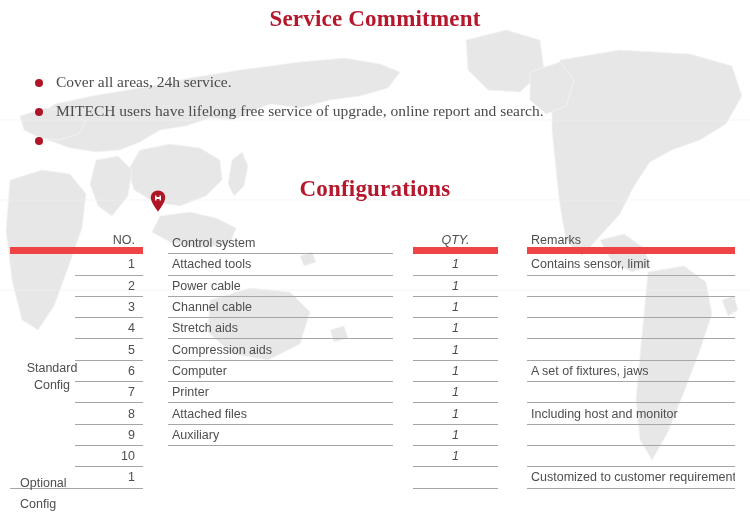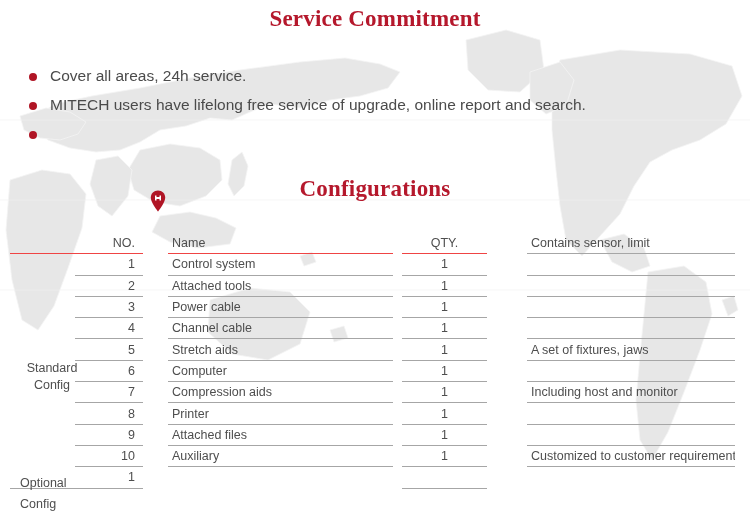--- a/index.html
+++ b/index.html
@@ -31,21 +31,21 @@
     color: #b5182c;
     font-size: 23px;
     letter-spacing: .2px;
   }
   #title-service { position: absolute; left: 0; right: 0; top: 6px; }
   #title-config  { position: absolute; left: 0; right: 0; top: 176px; }
 
   
   #commit-list {
     position: absolute; left: 14px; top: 54px; right: 10px;
-    list-style: none; margin: 12px; padding: 0;
+    list-style: none; margin: 18px; padding: 0; font-family: Liberation Serif, serif;
   }
   #commit-list li {
     position: relative;
     padding-left: 24px;
     margin: 0 0 9px 0;
     font-size: 15.5px;
     color: #4b4b4b;
     line-height: 20px;
     white-space: nowrap;
   }
@@ -61,32 +61,32 @@
   
   #config-table {
     position: absolute; left: 0; top: 233px;
     width: 750px; height: 268px;
     font-size: 12.5px;
     color: #4e4e4e;
   }
   .col { position: absolute; top: 0; }
   .col-no      { left: 10px;  width: 133px; }
   .col-name    { left: 168px; width: 225px; }
-  .col-qty     { left: 402px; width: 85px;  }
+  .col-qty     { left: 413px; width: 85px; font-style: italic;  }
   .col-remarks { left: 527px; width: 208px; }
 
   .cell {
     height: 21.3px;
     display: flex;
     align-items: center;
     border-bottom: 1px solid #a6a6a6;
     white-space: nowrap;
     overflow: hidden;
   }
-  .cell.hdr { border-bottom: 1px solid #ef4444; }
+  .cell.hdr { border-bottom: 7px solid #ef4444; }
 
   
   .col-no .cell { justify-content: flex-end; padding-right: 8px; }
   .col-no .cell.inset { margin-left: 65px; width: 68px; }
   .col-qty .cell { justify-content: center; }
   .col-name .cell, .col-remarks .cell { padding-left: 4px; }
 
   
   #group-standard {
     position: absolute;
@@ -199,28 +199,27 @@
       <div class="cell">1</div>
 
       <div id="group-standard">
         <div>Standard</div>
         <div>Config</div>
       </div>
       <div id="group-optional">Optional Config</div>
     </div>
 
     <div class="col col-name">
-      <div class="cell hdr">Name</div>
       <div class="cell">Control system</div>
       <div class="cell">Attached tools</div>
       <div class="cell">Power cable</div>
       <div class="cell">Channel cable</div>
       <div class="cell">Stretch aids</div>
+      <div class="cell">Compression aids</div>
       <div class="cell">Computer</div>
-      <div class="cell">Compression aids</div>
       <div class="cell">Printer</div>
       <div class="cell">Attached files</div>
       <div class="cell">Auxiliary</div>
     </div>
 
     <div class="col col-qty">
       <div class="cell hdr">QTY.</div>
       <div class="cell">1</div>
       <div class="cell">1</div>
       <div class="cell">1</div>
@@ -228,20 +227,21 @@
       <div class="cell">1</div>
       <div class="cell">1</div>
       <div class="cell">1</div>
       <div class="cell">1</div>
       <div class="cell">1</div>
       <div class="cell">1</div>
       <div class="cell"></div>
     </div>
 
     <div class="col col-remarks">
+      <div class="cell hdr">Remarks</div>
       <div class="cell">Contains sensor, limit</div>
       <div class="cell"></div>
       <div class="cell"></div>
       <div class="cell"></div>
       <div class="cell"></div>
       <div class="cell">A set of fixtures, jaws</div>
       <div class="cell"></div>
       <div class="cell">Including host and monitor</div>
       <div class="cell"></div>
       <div class="cell"></div>

